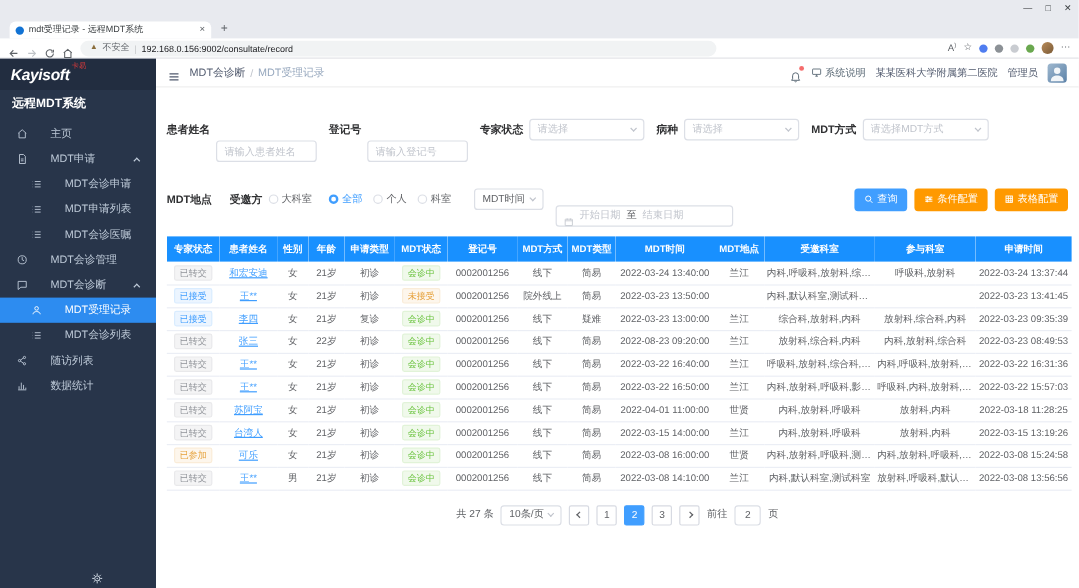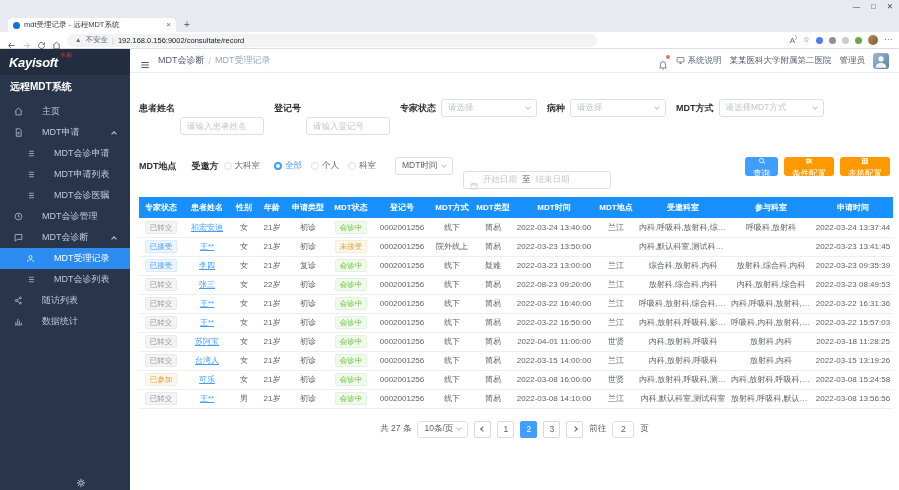--- a/index.html
+++ b/index.html
@@ -86,21 +86,21 @@
   .rdot { width:8px; height:8px; border:1px solid #dcdfe6; border-radius:50%; background:#fff; flex:none; }
   .rdot.checked { border:2.5px solid #409eff; }
   .rlabel { font-size:8.5px; color:#606266; white-space:nowrap; }
   .rlabel.checked { color:#409eff; }
   .daterange { width:148px; height:18px; border:1px solid #dcdfe6; border-radius:3px; display:flex; align-items:center; padding:0 6px; gap:5px; background:#fff;margin-top:28px; }
   .cal-icn { width:8px; height:8px; color:#c0c4cc; flex:none; }
   .cal-icn svg { width:100%; height:100%; }
   .dr-ph { font-size:8.5px; color:#c0c4cc; white-space:nowrap; }
   .dr-sep { font-size:8.5px; color:#606266; }
   .btns { margin-left:auto; display:flex; gap:6px; }
-  .btn { height:19px; border-radius:3px; display:flex; align-items:center; gap:3px; padding:0 8px; font-size:8.5px; color:#fff; border:none; cursor:pointer; font-family:inherit; white-space:nowrap;flex-direction:column; }
+  .btn { height:19px; border-radius:3px; display:flex; align-items:center; gap:3px; padding:0 8px; font-size:8.5px; color:#fff; border:none; cursor:pointer; font-family:inherit; white-space:nowrap; }
   .btn-blue { background:#409eff; }
   .btn-orange { background:#ff9900; }
   .bicn { width:8px; height:8px; color:#fff; flex:none; }
   .bicn svg { width:100%; height:100%; }
 
   
   .tblwrap { flex:none; }
   .tbl { width:100%; border-collapse:collapse; table-layout:fixed; }
   .tbl th { background:#1890ff; color:#fff; font-size:8px; font-weight:bold; height:21px; padding:0 2px; white-space:nowrap; overflow:hidden; text-align:center; }
   .tbl td { height:19px; font-size:8px; color:#606266; text-align:center; border-bottom:1px solid #ebeef5; padding:0 2px; white-space:nowrap; overflow:hidden; text-overflow:ellipsis; }

